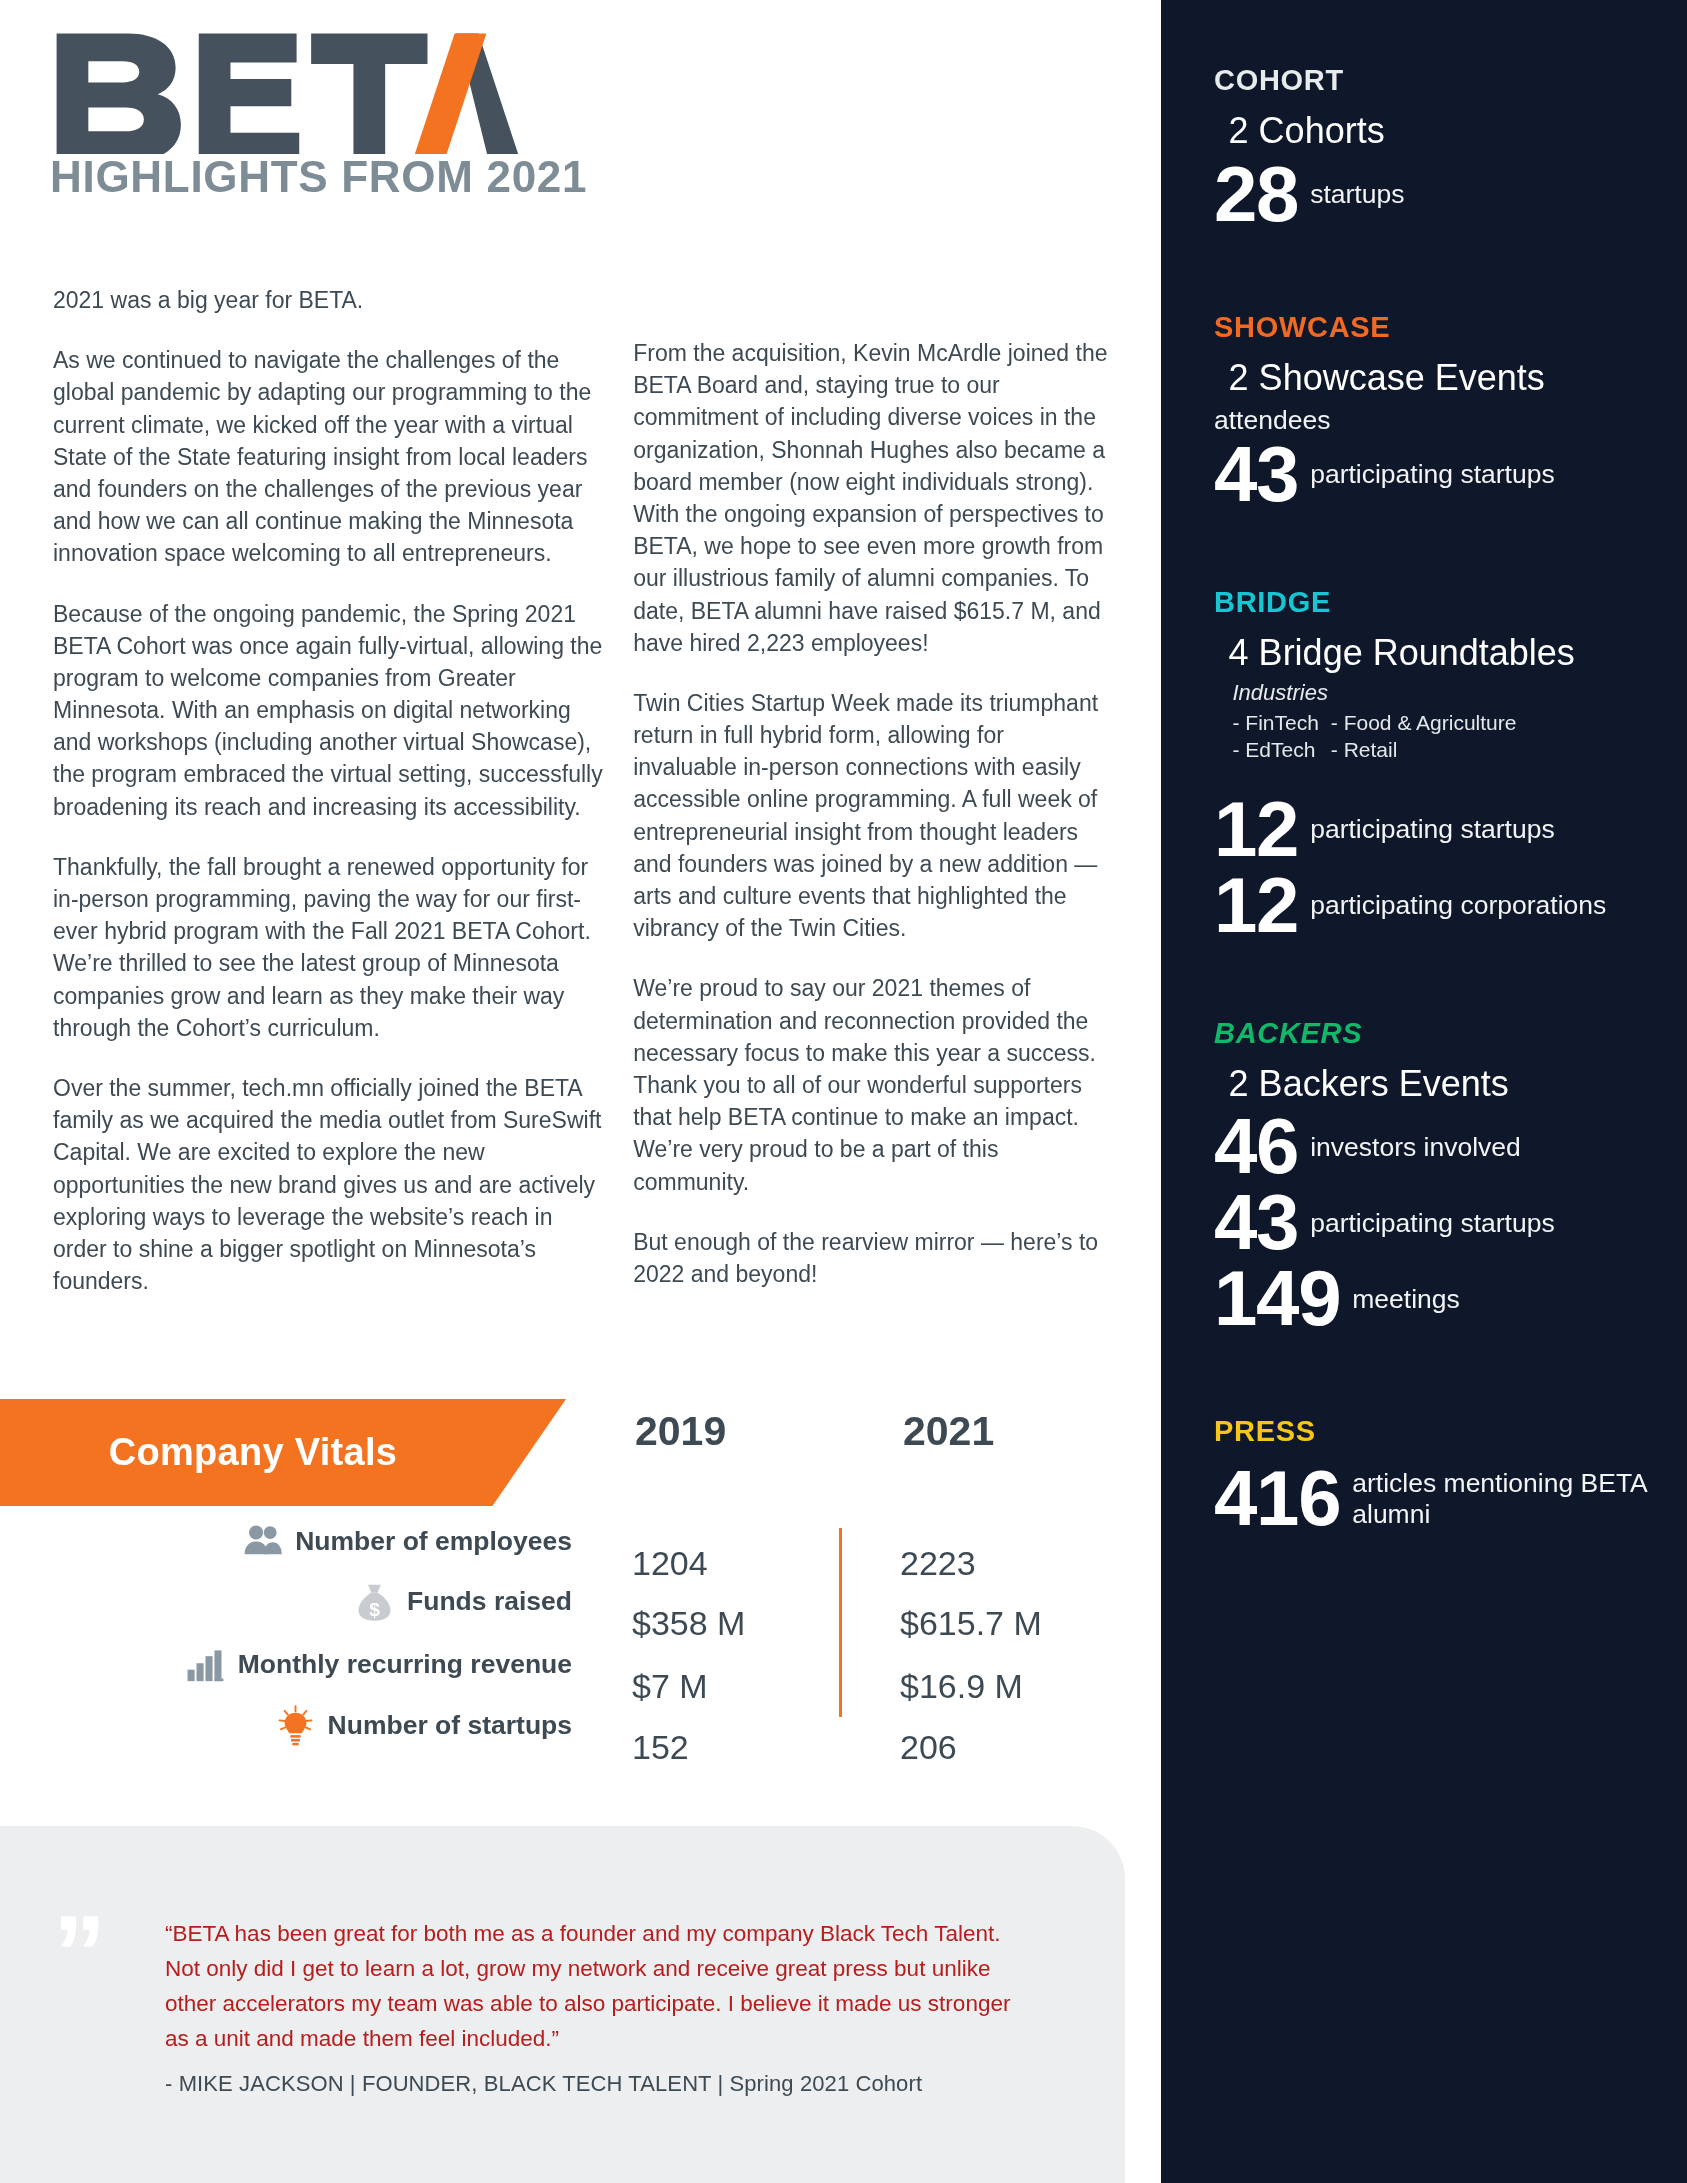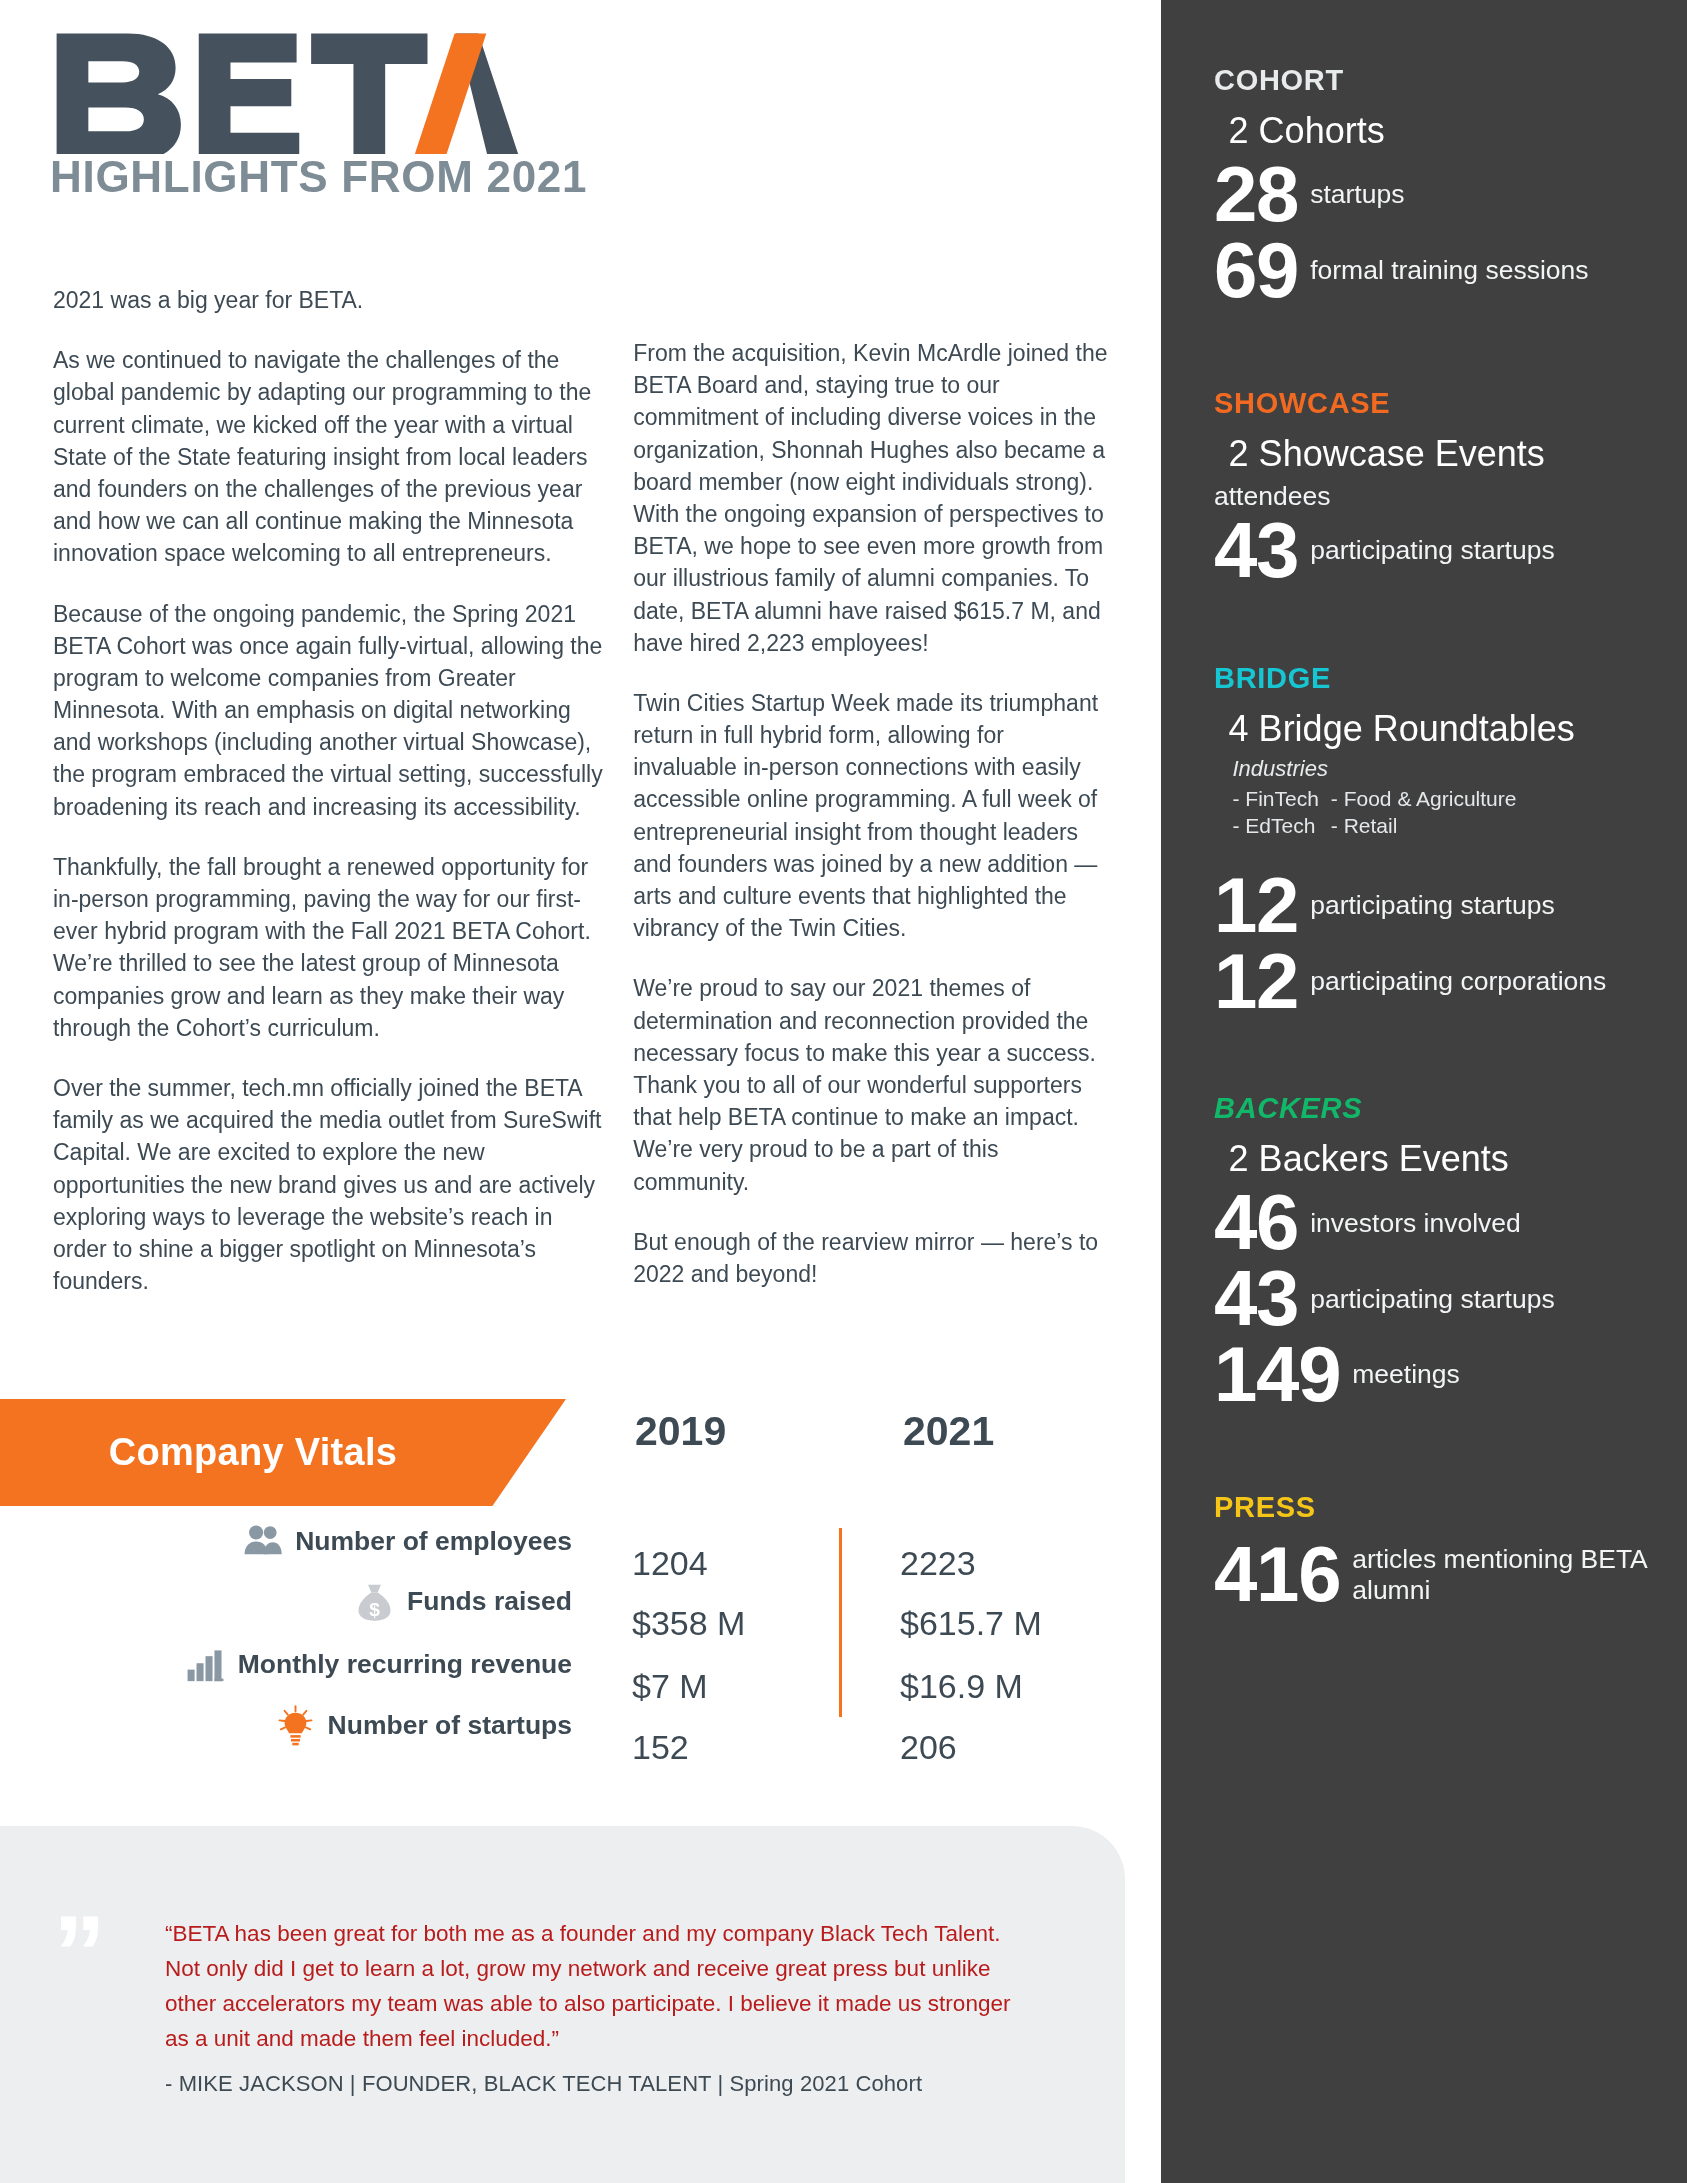--- a/index.html
+++ b/index.html
@@ -10,21 +10,21 @@
     color:#3D4A54;
     overflow:hidden;
     position:relative;
   }
   .page { position:relative; width:1687px; height:2183px; }
 
   
   .sidebar {
     position:absolute; top:0; right:0;
     width:526px; height:2183px;
-    background:#404040;
+    background:#0f172a;
     box-sizing:border-box;
     padding:66px 26.5px 26.5px 53px;
   }
   .sb-section { margin-bottom:0; }
   .sb-head {
     font-size:29px; font-weight:bold; letter-spacing:0.7px;
     margin:0 0 16px 0; line-height:1;
   }
   .sb-head.c-white  { color:#E8EBEC; }
   .sb-head.c-orange { color:#F26A21; }
@@ -252,24 +252,20 @@
 
   <div class="sidebar">
 
     <div class="sb-section">
       <div class="sb-head c-white">COHORT</div>
       <div class="sb-sub">2 Cohorts</div>
       <div class="sb-stat">
         <div class="sb-num n-lg">28</div>
         <div class="sb-lab">startups</div>
       </div>
-      <div class="sb-stat">
-        <div class="sb-num n-lg">69</div>
-        <div class="sb-lab">formal training sessions</div>
-      </div>
     </div>
 
     <div class="sp-a"></div>
 
     <div class="sb-section">
       <div class="sb-head c-orange">SHOWCASE</div>
       <div class="sb-sub">2 Showcase Events</div>
       <div class="sb-stat">
         <div class="sb-lab">attendees</div>
       </div>

